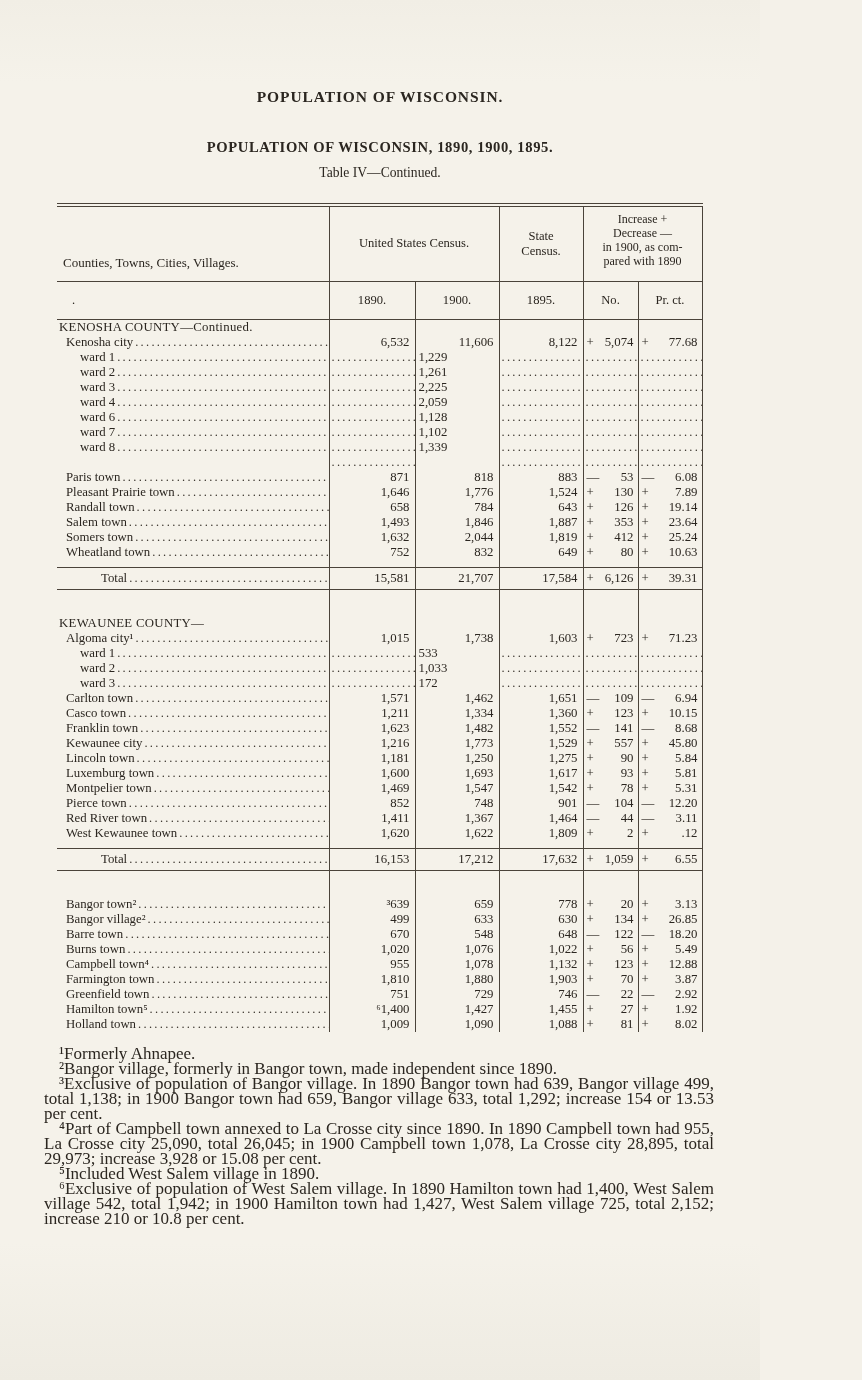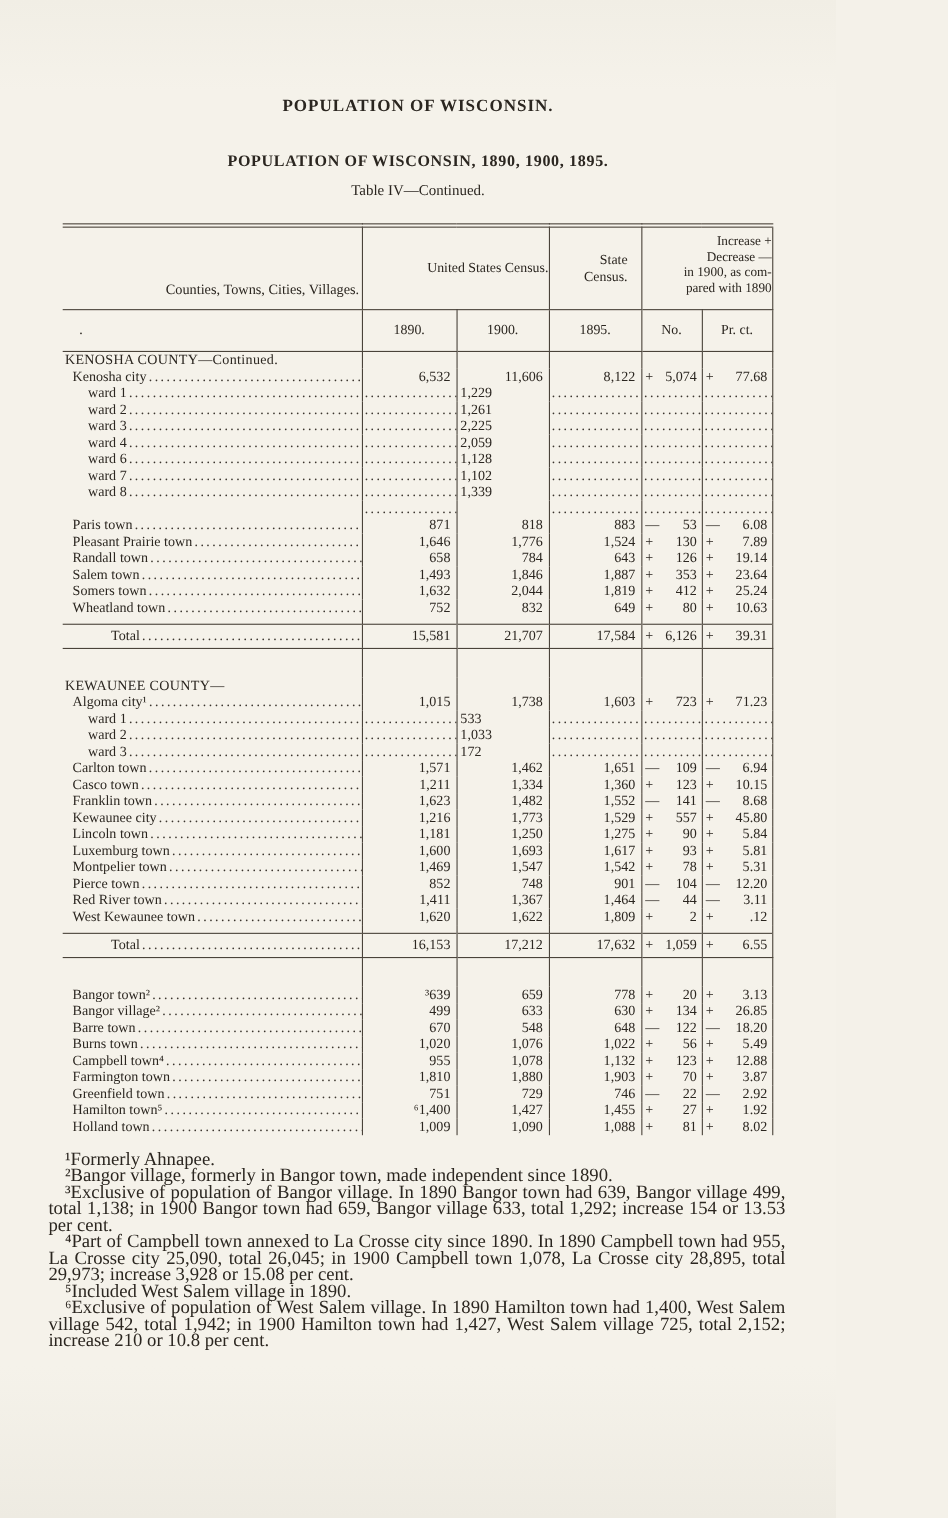--- a/index.html
+++ b/index.html
@@ -18,21 +18,21 @@
   .doc-subtitle { margin-top:9px; width:760px; text-align:center; font-size:13.6px; }
 
   table.census {
     width:645px; margin:22px 0 0 57px;
     border-collapse:collapse; table-layout:fixed;
     border-top:4px double var(--rule);
     font-size:12.8px;
   }
   .col-name{width:272px}.col-1890{width:86px}.col-1900{width:84px}.col-1895{width:84px}.col-no{width:55px}.col-pct{width:64px}
 
-  .census th { font-weight:normal;text-align:right; }
+  .census th { font-weight:normal; }
   .census th:nth-child(n+2), .census td:nth-child(n+2) { border-left:1px solid var(--rule); }
   .census th:last-child, .census td:last-child { border-right:1px solid var(--rule); }
 
   .hrowA th { height:76px; border-bottom:1px solid var(--rule); }
   .stub-h { text-align:left; vertical-align:bottom; padding:0 2px 10px 6px; font-size:13px; }
   .ch { text-align:center; vertical-align:middle; font-size:12.6px; }
   .ch-state { line-height:15px; padding:0 12px; }
   .ch-inc { vertical-align:top; padding-top:5px; font-size:12px; line-height:14px; text-align:center; }
   .hrowB th { height:38px; border-bottom:1.6px solid var(--rule); font-size:12.6px; text-align:center; vertical-align:middle; }
   .stub-b { text-align:left !important; padding-left:15px; font-size:11px; }

